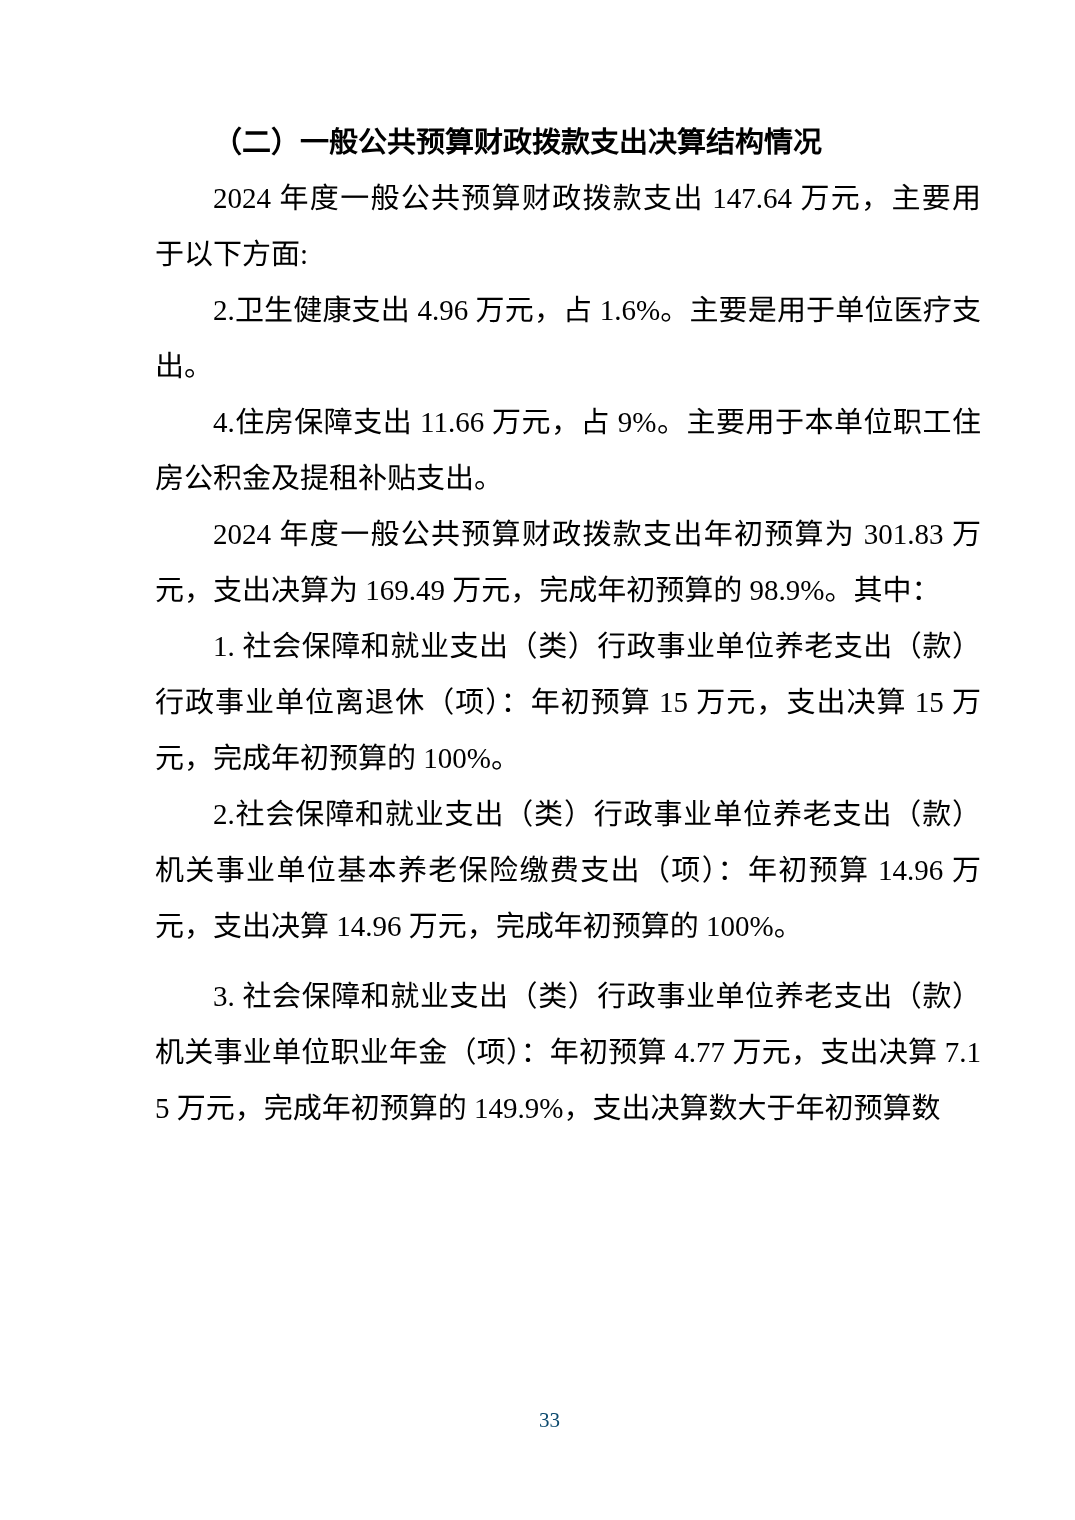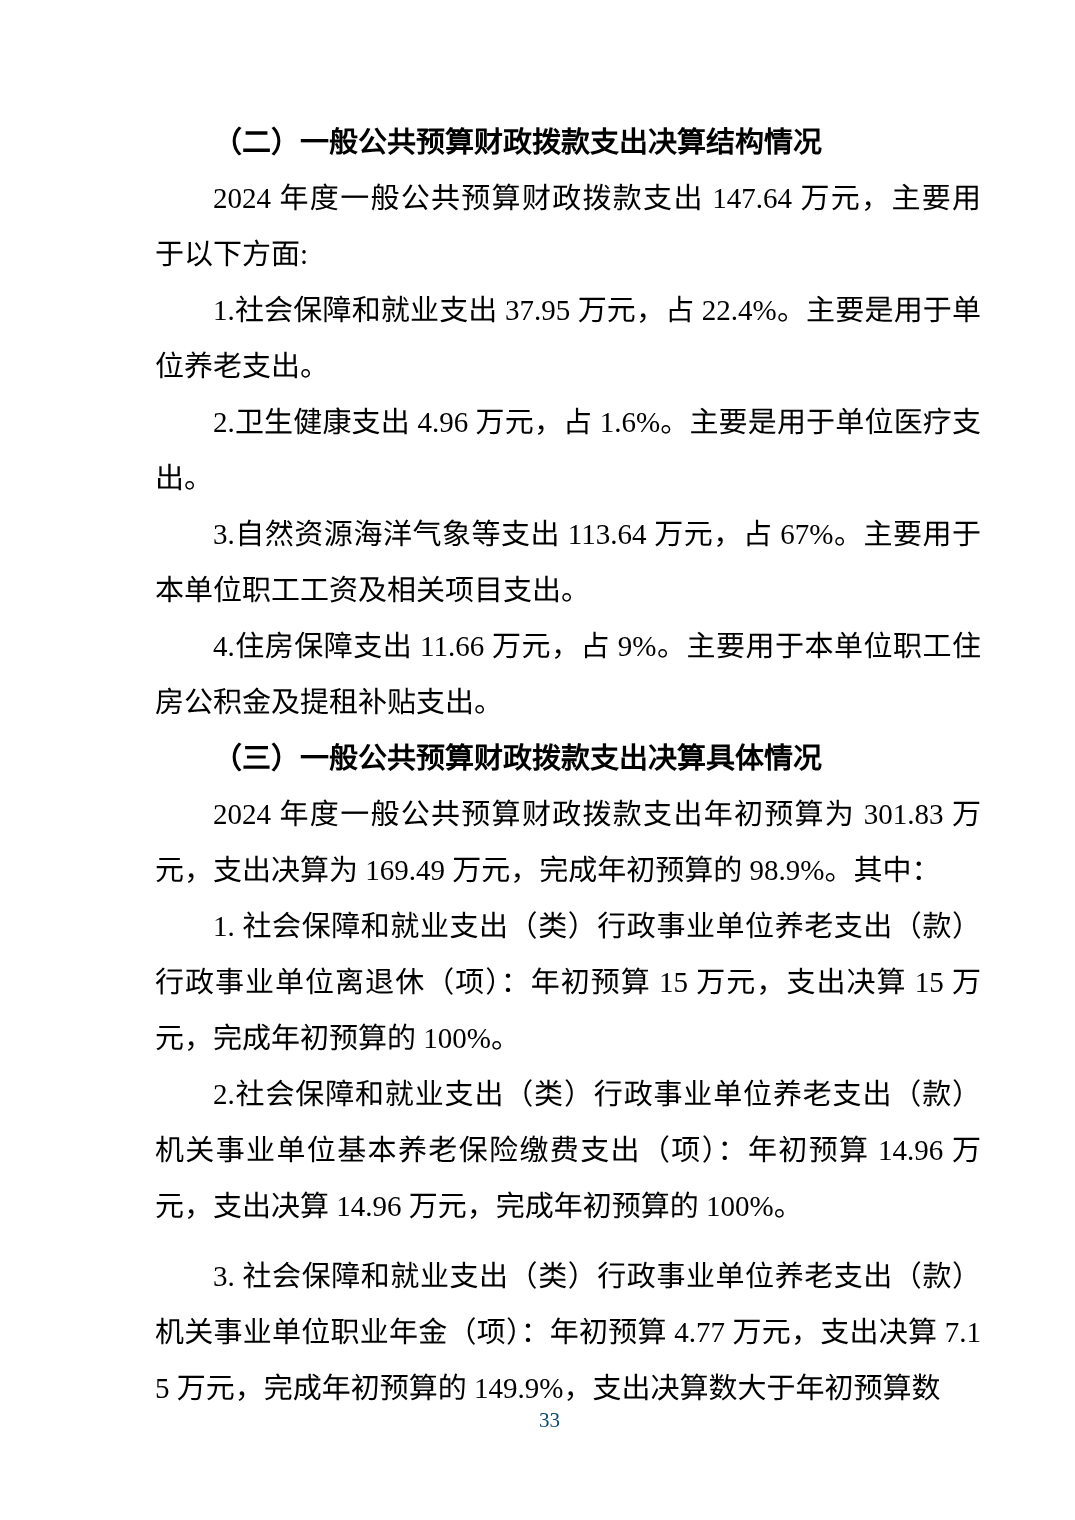--- a/index.html
+++ b/index.html
@@ -55,29 +55,26 @@
 </head>
 <body>
 
 <div class="page">
   <div class="content">
 
     <p class="heading">（二）一般公共预算财政拨款支出决算结构情况</p>
 
     <p>2024 年度一般公共预算财政拨款支出 147.64 万元，主要用于以下方面:</p>
 
-    <p>1.社会保障和就业支出 37.95 万元，占 22.4%。主要是用于单位养老支出。</p>
 
     <p>2.卫生健康支出 4.96 万元，占 1.6%。主要是用于单位医疗支出。</p>
 
-    <p>3.自然资源海洋气象等支出 113.64 万元，占 67%。主要用于本单位职工工资及相关项目支出。</p>
 
     <p>4.住房保障支出 11.66 万元，占 9%。主要用于本单位职工住房公积金及提租补贴支出。</p>
 
-    <p class="heading">（三）一般公共预算财政拨款支出决算具体情况</p>
 
     <p>2024 年度一般公共预算财政拨款支出年初预算为 301.83 万元，支出决算为 169.49 万元，完成年初预算的 98.9%。其中：</p>
 
     <p>1. 社会保障和就业支出（类）行政事业单位养老支出（款）行政事业单位离退休（项）：年初预算 15 万元，支出决算 15 万元，完成年初预算的 100%。</p>
 
     <p>2.社会保障和就业支出（类）行政事业单位养老支出（款） 机关事业单位基本养老保险缴费支出（项）：年初预算 14.96 万元，支出决算 14.96 万元，完成年初预算的 100%。</p>
 
     <p class="gap-before">3. 社会保障和就业支出（类）行政事业单位养老支出（款）机关事业单位职业年金（项）：年初预算 4.77 万元，支出决算 7.15 万元，完成年初预算的 149.9%，支出决算数大于年初预算数</p>
 
   </div>

